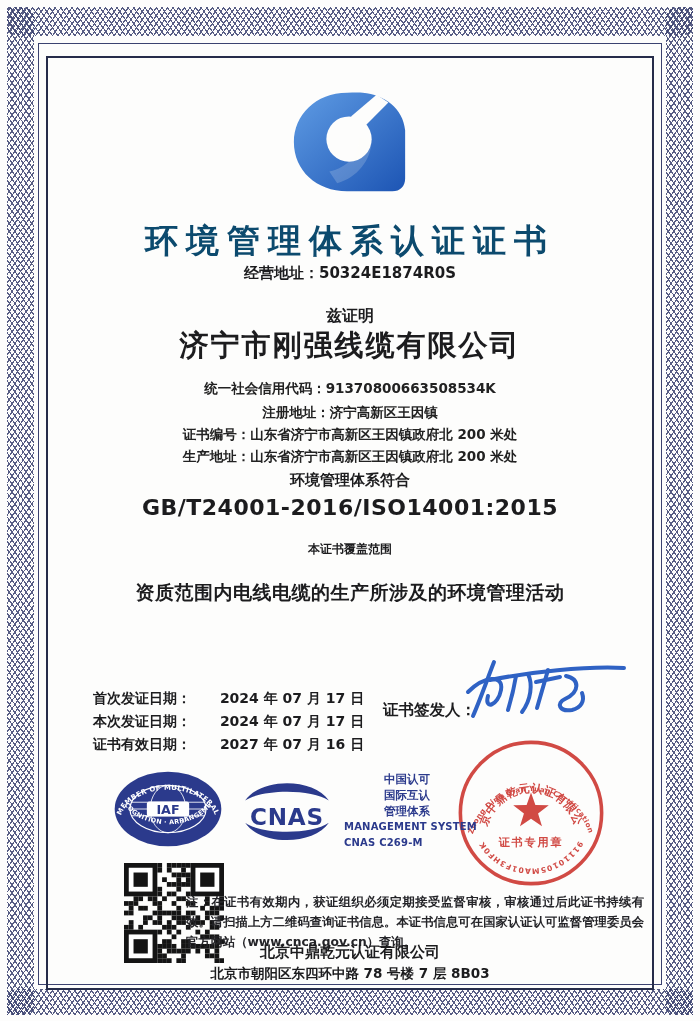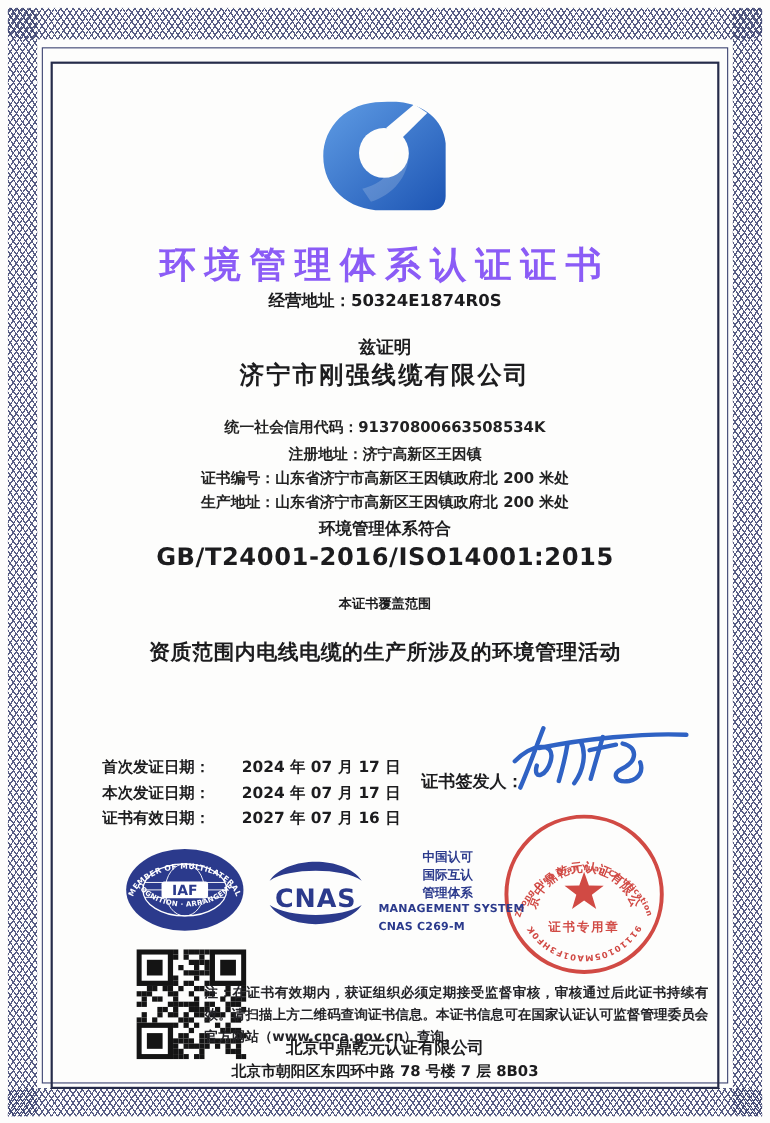--- a/index.html
+++ b/index.html
@@ -29,24 +29,24 @@
   }
   .band-top{left:7px;right:7px;top:7px;height:29px;border-radius:0 0 14px 14px/0 0 8px 8px;}
   .band-bottom{left:7px;right:7px;bottom:6px;height:26px;border-radius:12px 12px 0 0/7px 7px 0 0;}
   .band-left{top:7px;bottom:6px;left:7px;width:27px;border-radius:0 12px 12px 0/0 8px 8px 0;}
   .band-right{top:7px;bottom:6px;right:7px;width:27px;border-radius:12px 0 0 12px/8px 0 0 8px;}
   .thin-line{position:absolute;left:38px;right:38px;top:43px;bottom:36px;border:1.4px solid var(--border-navy);}
   .heavy-frame{position:absolute;left:46px;right:46px;top:56px;bottom:31px;border:2.6px solid var(--frame-navy);}
   
   .abs{position:absolute;}
   .center{left:0;right:0;text-align:center;}
-  .title{font-size:33px;font-weight:bold;letter-spacing:8px;color:#8b5cf6;}
+  .title{font-size:33px;font-weight:bold;letter-spacing:8px;color:#0c4a6e;}
   .certno{font-size:15px;font-weight:bold;}
   .certify{font-size:16px;font-weight:bold;}
-  .company{font-size:22px;font-weight:bold;letter-spacing:2px;}
+  .company{font-size:29px;font-weight:bold;letter-spacing:2px;}
   .meta{font-size:13.5px;font-weight:bold;color:#222;}
   .conform{font-size:15px;font-weight:bold;}
   .standard{font-size:22px;font-weight:bold;letter-spacing:.5px;}
   .scope-label{font-size:12px;font-weight:bold;}
   .scope{font-size:19px;font-weight:bold;letter-spacing:.5px;}
   .dates{left:93px;top:687px;font-size:14px;font-weight:bold;line-height:23px;}
   .date-row .lbl{display:inline-block;min-width:112px;}
   .date-row .val{display:inline-block;margin-left:10px;}
   .signer{left:383px;top:700px;font-size:15.5px;font-weight:bold;}
   .note{left:186px;top:893px;width:458px;font-size:12.3px;font-weight:bold;line-height:1.62;text-align:justify;color:#242428;}

